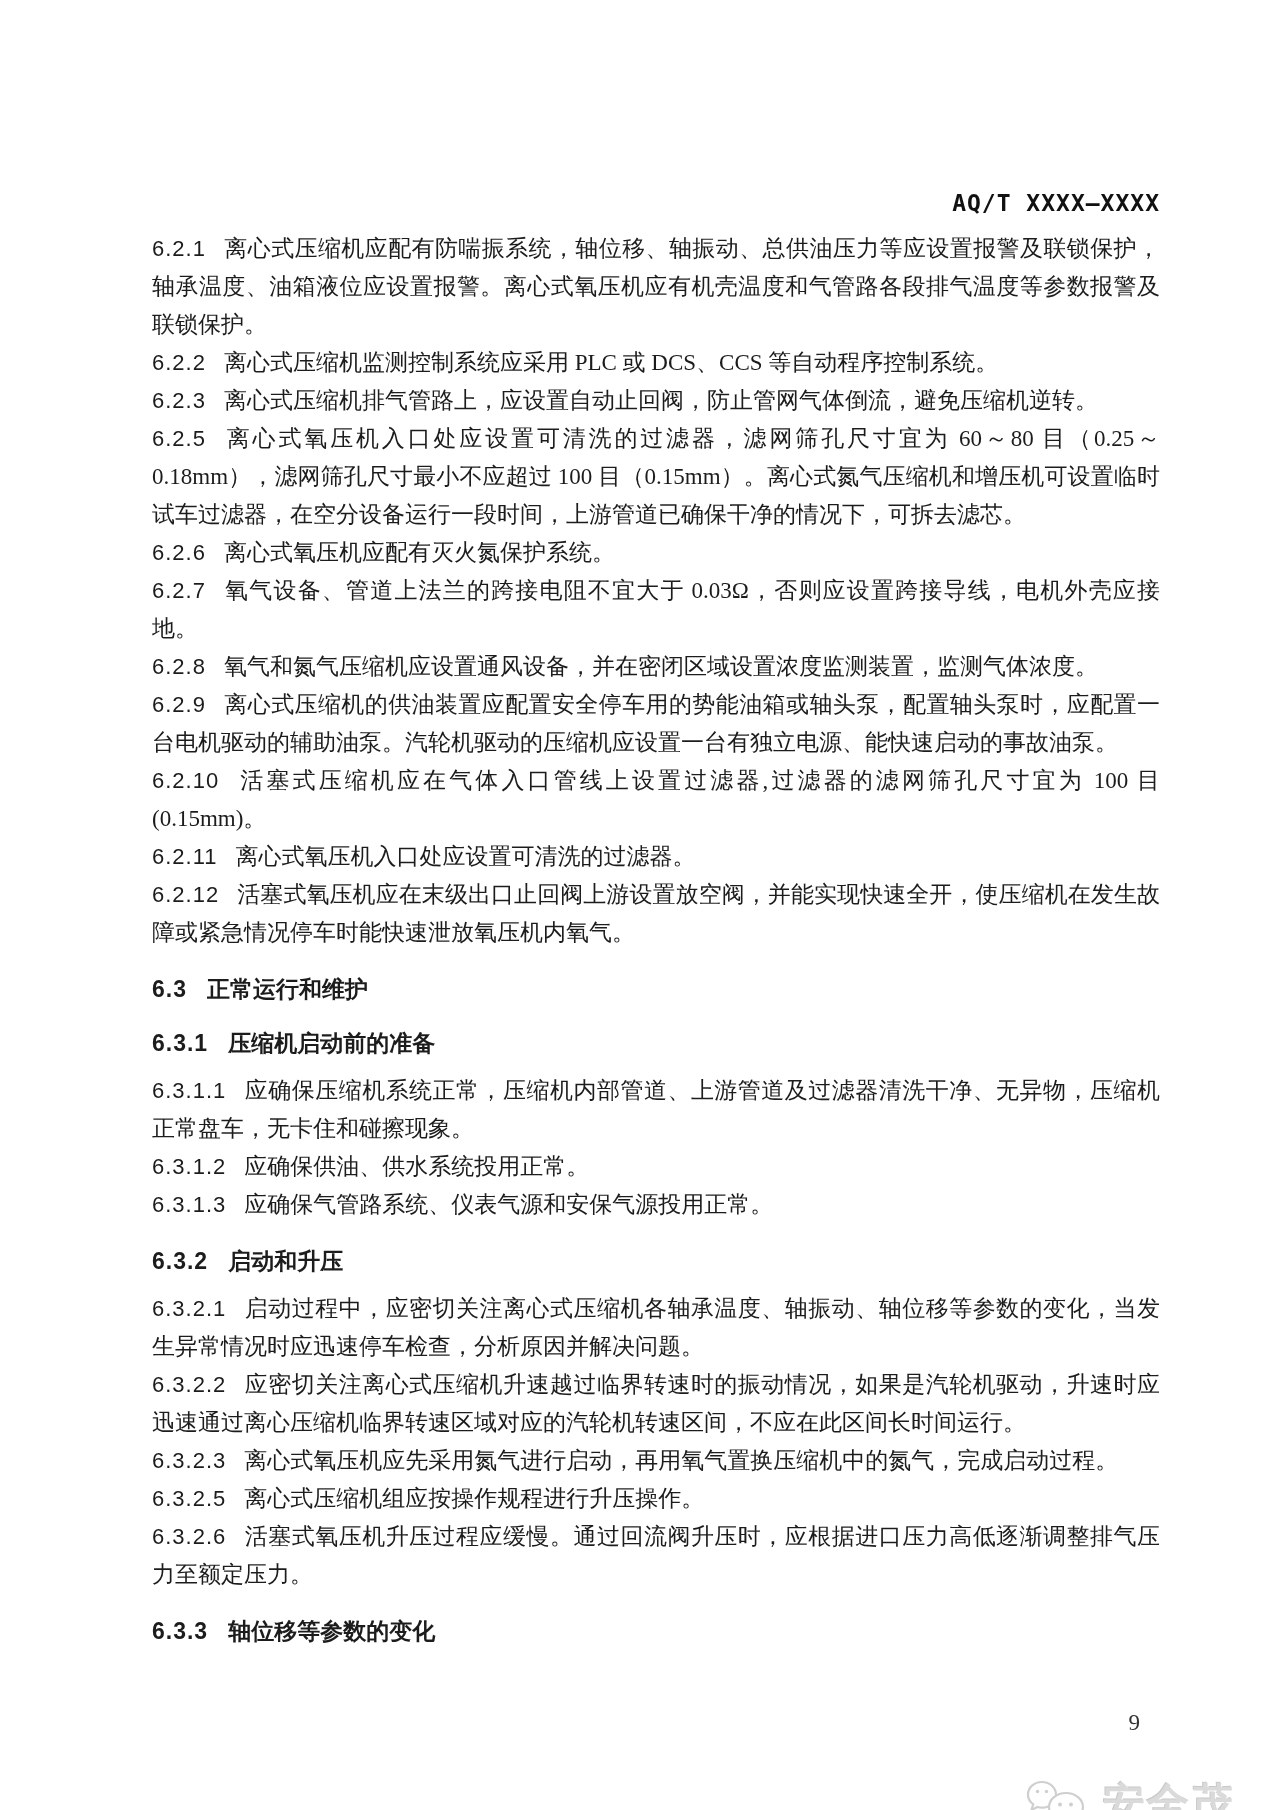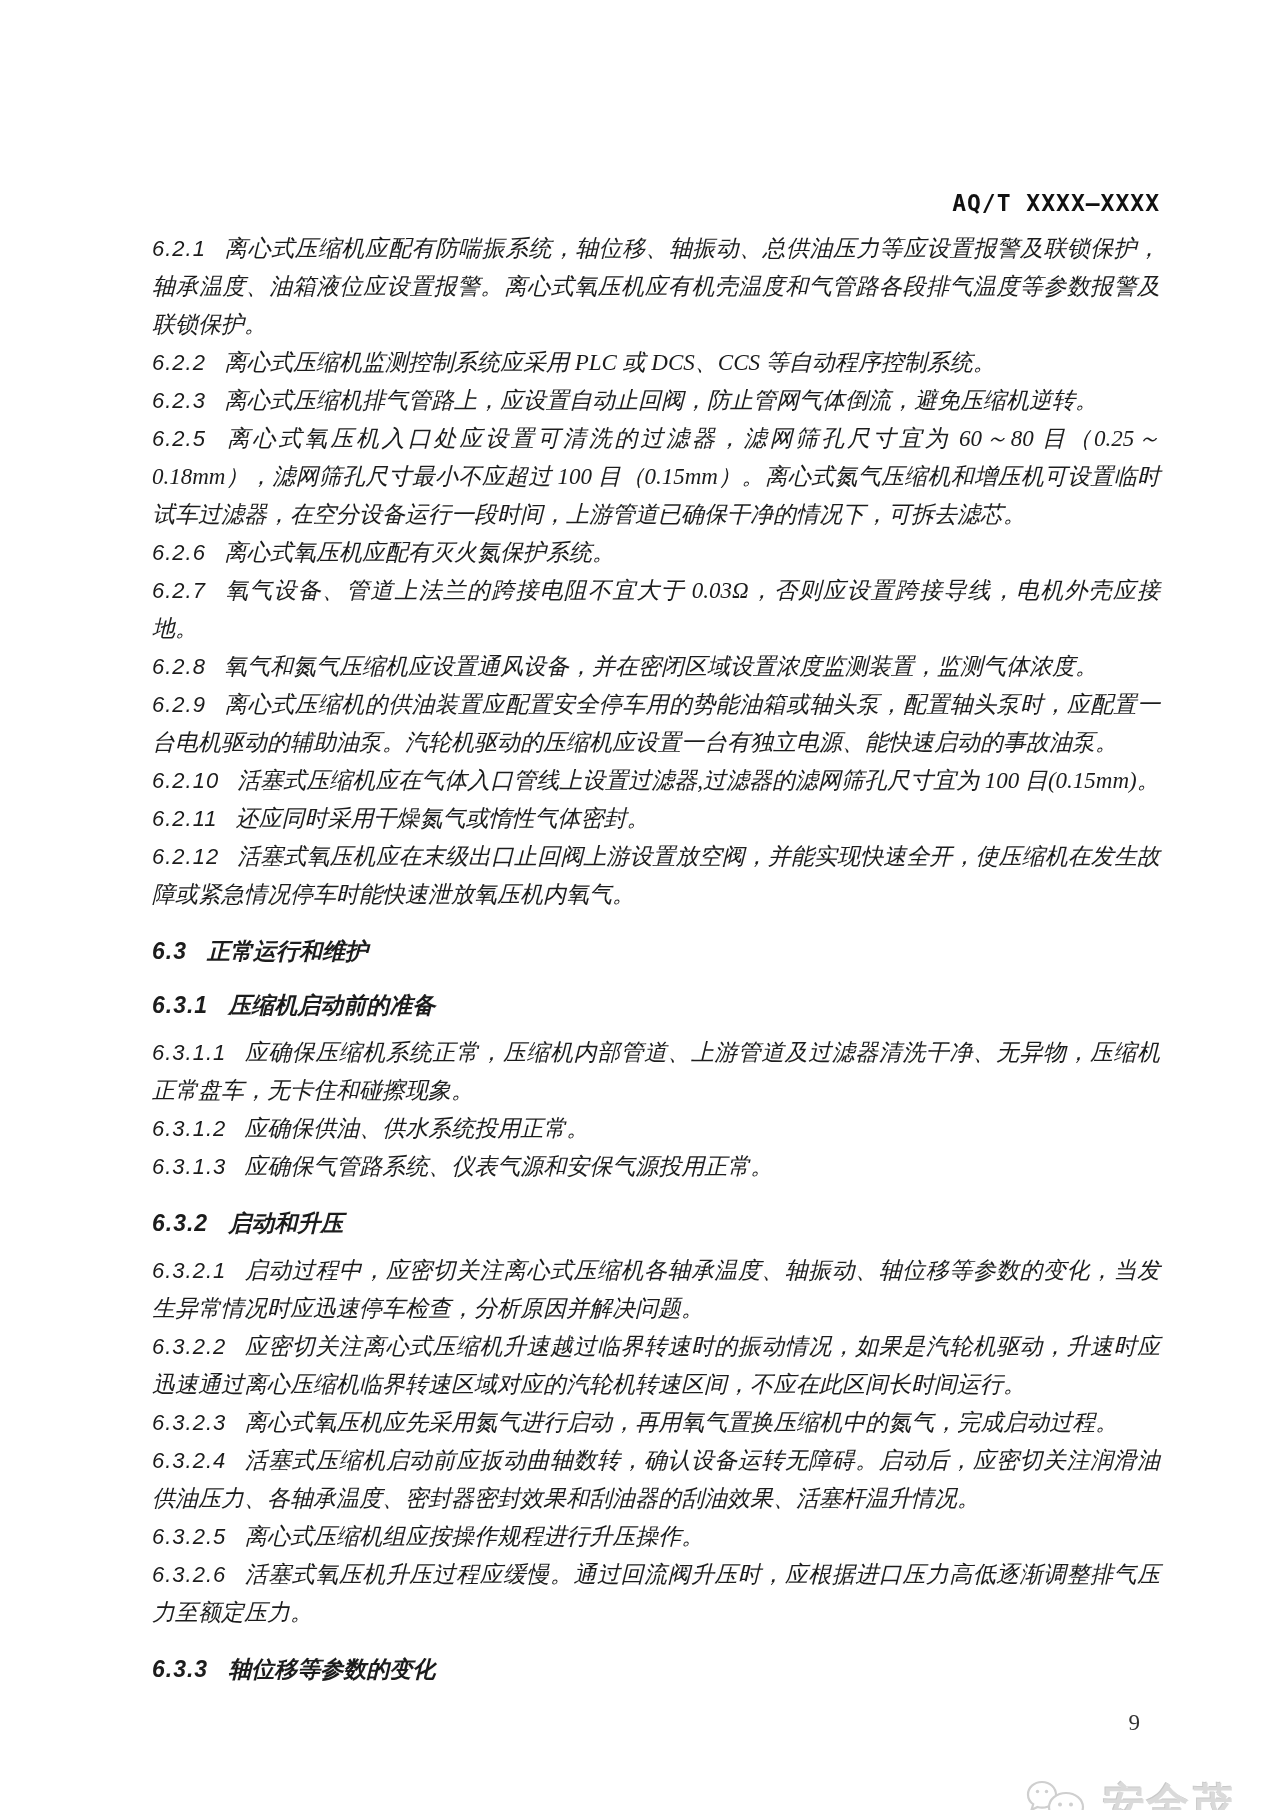--- a/index.html
+++ b/index.html
@@ -25,21 +25,20 @@
     font-size: 23px;
     font-weight: 600;
     letter-spacing: 1px;
     color: #111;
   }
   .doc-body {
     position: absolute;
     top: 186px;
     left: 152px;
     right: 120px;
-    font-style: italic;
   }
   .doc-body p {
     margin: 0;
     padding: 0;
   }
   .clause {
     font-size: 23px;
     line-height: 38px;
     text-align: justify;
     margin: 3px 0;
@@ -102,32 +101,31 @@
   <main class="doc-body">
       <p class="clause"><span class="num">6.2.1</span><span class="txt">离心式压缩机应配有防喘振系统，轴位移、轴振动、总供油压力等应设置报警及联锁保护，轴承温度、油箱液位应设置报警。离心式氧压机应有机壳温度和气管路各段排气温度等参数报警及联锁保护。</span></p>
       <p class="clause"><span class="num">6.2.2</span><span class="txt">离心式压缩机监测控制系统应采用 PLC 或 DCS、CCS 等自动程序控制系统。</span></p>
       <p class="clause"><span class="num">6.2.3</span><span class="txt">离心式压缩机排气管路上，应设置自动止回阀，防止管网气体倒流，避免压缩机逆转。</span></p>
       <p class="clause"><span class="num">6.2.5</span><span class="txt">离心式氧压机入口处应设置可清洗的过滤器，滤网筛孔尺寸宜为 60～80 目（0.25～0.18mm），滤网筛孔尺寸最小不应超过 100 目（0.15mm）。离心式氮气压缩机和增压机可设置临时试车过滤器，在空分设备运行一段时间，上游管道已确保干净的情况下，可拆去滤芯。</span></p>
       <p class="clause"><span class="num">6.2.6</span><span class="txt">离心式氧压机应配有灭火氮保护系统。</span></p>
       <p class="clause"><span class="num">6.2.7</span><span class="txt">氧气设备、管道上法兰的跨接电阻不宜大于 0.03Ω，否则应设置跨接导线，电机外壳应接地。</span></p>
       <p class="clause"><span class="num">6.2.8</span><span class="txt">氧气和氮气压缩机应设置通风设备，并在密闭区域设置浓度监测装置，监测气体浓度。</span></p>
       <p class="clause"><span class="num">6.2.9</span><span class="txt">离心式压缩机的供油装置应配置安全停车用的势能油箱或轴头泵，配置轴头泵时，应配置一台电机驱动的辅助油泵。汽轮机驱动的压缩机应设置一台有独立电源、能快速启动的事故油泵。</span></p>
       <p class="clause"><span class="num">6.2.10</span><span class="txt">活塞式压缩机应在气体入口管线上设置过滤器,过滤器的滤网筛孔尺寸宜为 100 目(0.15mm)。</span></p>
-      <p class="clause"><span class="num">6.2.11</span><span class="txt">还应同时采用干燥氮气或惰性气体密封。</span></p>
+      <p class="clause"><span class="num">6.2.11</span><span class="txt">离心式氧压机入口处应设置可清洗的过滤器。</span></p>
       <p class="clause"><span class="num">6.2.12</span><span class="txt">活塞式氧压机应在末级出口止回阀上游设置放空阀，并能实现快速全开，使压缩机在发生故障或紧急情况停车时能快速泄放氧压机内氧气。</span></p>
       <p class="heading"><span class="num">6.3</span><span class="txt">正常运行和维护</span></p>
       <p class="heading"><span class="num">6.3.1</span><span class="txt">压缩机启动前的准备</span></p>
       <p class="clause"><span class="num">6.3.1.1</span><span class="txt">应确保压缩机系统正常，压缩机内部管道、上游管道及过滤器清洗干净、无异物，压缩机正常盘车，无卡住和碰擦现象。</span></p>
       <p class="clause"><span class="num">6.3.1.2</span><span class="txt">应确保供油、供水系统投用正常。</span></p>
       <p class="clause"><span class="num">6.3.1.3</span><span class="txt">应确保气管路系统、仪表气源和安保气源投用正常。</span></p>
       <p class="heading"><span class="num">6.3.2</span><span class="txt">启动和升压</span></p>
       <p class="clause"><span class="num">6.3.2.1</span><span class="txt">启动过程中，应密切关注离心式压缩机各轴承温度、轴振动、轴位移等参数的变化，当发生异常情况时应迅速停车检查，分析原因并解决问题。</span></p>
       <p class="clause"><span class="num">6.3.2.2</span><span class="txt">应密切关注离心式压缩机升速越过临界转速时的振动情况，如果是汽轮机驱动，升速时应迅速通过离心压缩机临界转速区域对应的汽轮机转速区间，不应在此区间长时间运行。</span></p>
       <p class="clause"><span class="num">6.3.2.3</span><span class="txt">离心式氧压机应先采用氮气进行启动，再用氧气置换压缩机中的氮气，完成启动过程。</span></p>
-      <p class="clause"><span class="num">6.3.2.4</span><span class="txt">活塞式压缩机启动前应扳动曲轴数转，确认设备运转无障碍。启动后，应密切关注润滑油供油压力、各轴承温度、密封器密封效果和刮油器的刮油效果、活塞杆温升情况。</span></p>
       <p class="clause"><span class="num">6.3.2.5</span><span class="txt">离心式压缩机组应按操作规程进行升压操作。</span></p>
       <p class="clause"><span class="num">6.3.2.6</span><span class="txt">活塞式氧压机升压过程应缓慢。通过回流阀升压时，应根据进口压力高低逐渐调整排气压力至额定压力。</span></p>
       <p class="heading"><span class="num">6.3.3</span><span class="txt">轴位移等参数的变化</span></p>
     </main>
 
   <div class="page-number">9</div>
 
   <div class="watermark">
     <span>
       <svg width="62" height="52" viewBox="0 0 62 52" fill="none" xmlns="http://www.w3.org/2000/svg">

